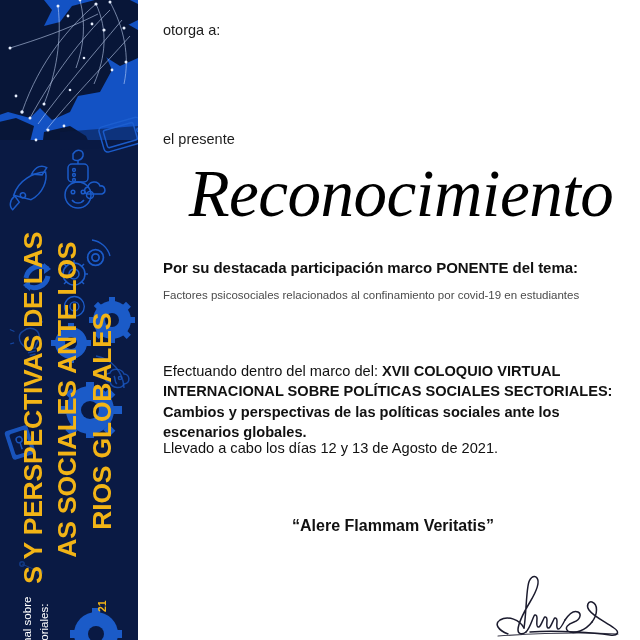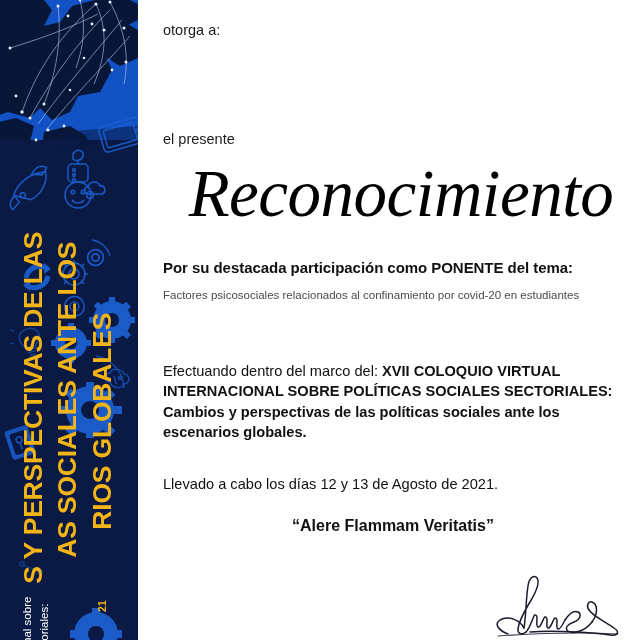--- a/index.html
+++ b/index.html
@@ -157,21 +157,21 @@
     width:460px;
     font-size:14.6px;
     line-height:1.40;
     color:#111111;
   }
   .event-block .evt-lead { font-weight:normal; }
   .event-block .evt-strong { font-weight:bold; }
 
   .date-line {
     position:absolute;
-    left:25px; top:476px;
+    left:25px; top:440px;
     font-size:14.6px;
     color:#111111;
   }
 
   .motto-block {
     position:absolute;
     left:25px; top:517px;
     width:460px;
     text-align:center;
   }
@@ -420,23 +420,23 @@
 
   <div class="content">
 
     <div class="lbl-otorga">otorga a:</div>
 
 
     <div class="lbl-presente">el presente</div>
 
     <div class="award-title">Reconocimiento</div>
 
-    <div class="lbl-participacion">Por su destacada participación como PONENTE del tema:</div>
-
-    <div class="topic-line">Factores psicosociales relacionados al confinamiento por covid-20 en estudiantes</div>
+    <div class="lbl-participacion">Por su destacada participación marco PONENTE del tema:</div>
+
+    <div class="topic-line">Factores psicosociales relacionados al confinamiento por covid-19 en estudiantes</div>
 
     <div class="event-block">
       <span class="evt-lead">Efectuando dentro del marco del:</span>
       <span class="evt-strong">XVII COLOQUIO VIRTUAL INTERNACIONAL SOBRE POLÍTICAS SOCIALES SECTORIALES: Cambios y perspectivas de las políticas sociales ante los escenarios globales.</span>
     </div>
 
     <div class="date-line">Llevado a cabo los días 12 y 13 de Agosto de 2021.</div>
 
     <div class="motto-block">
       <span class="motto">“Alere Flammam Veritatis”</span>

